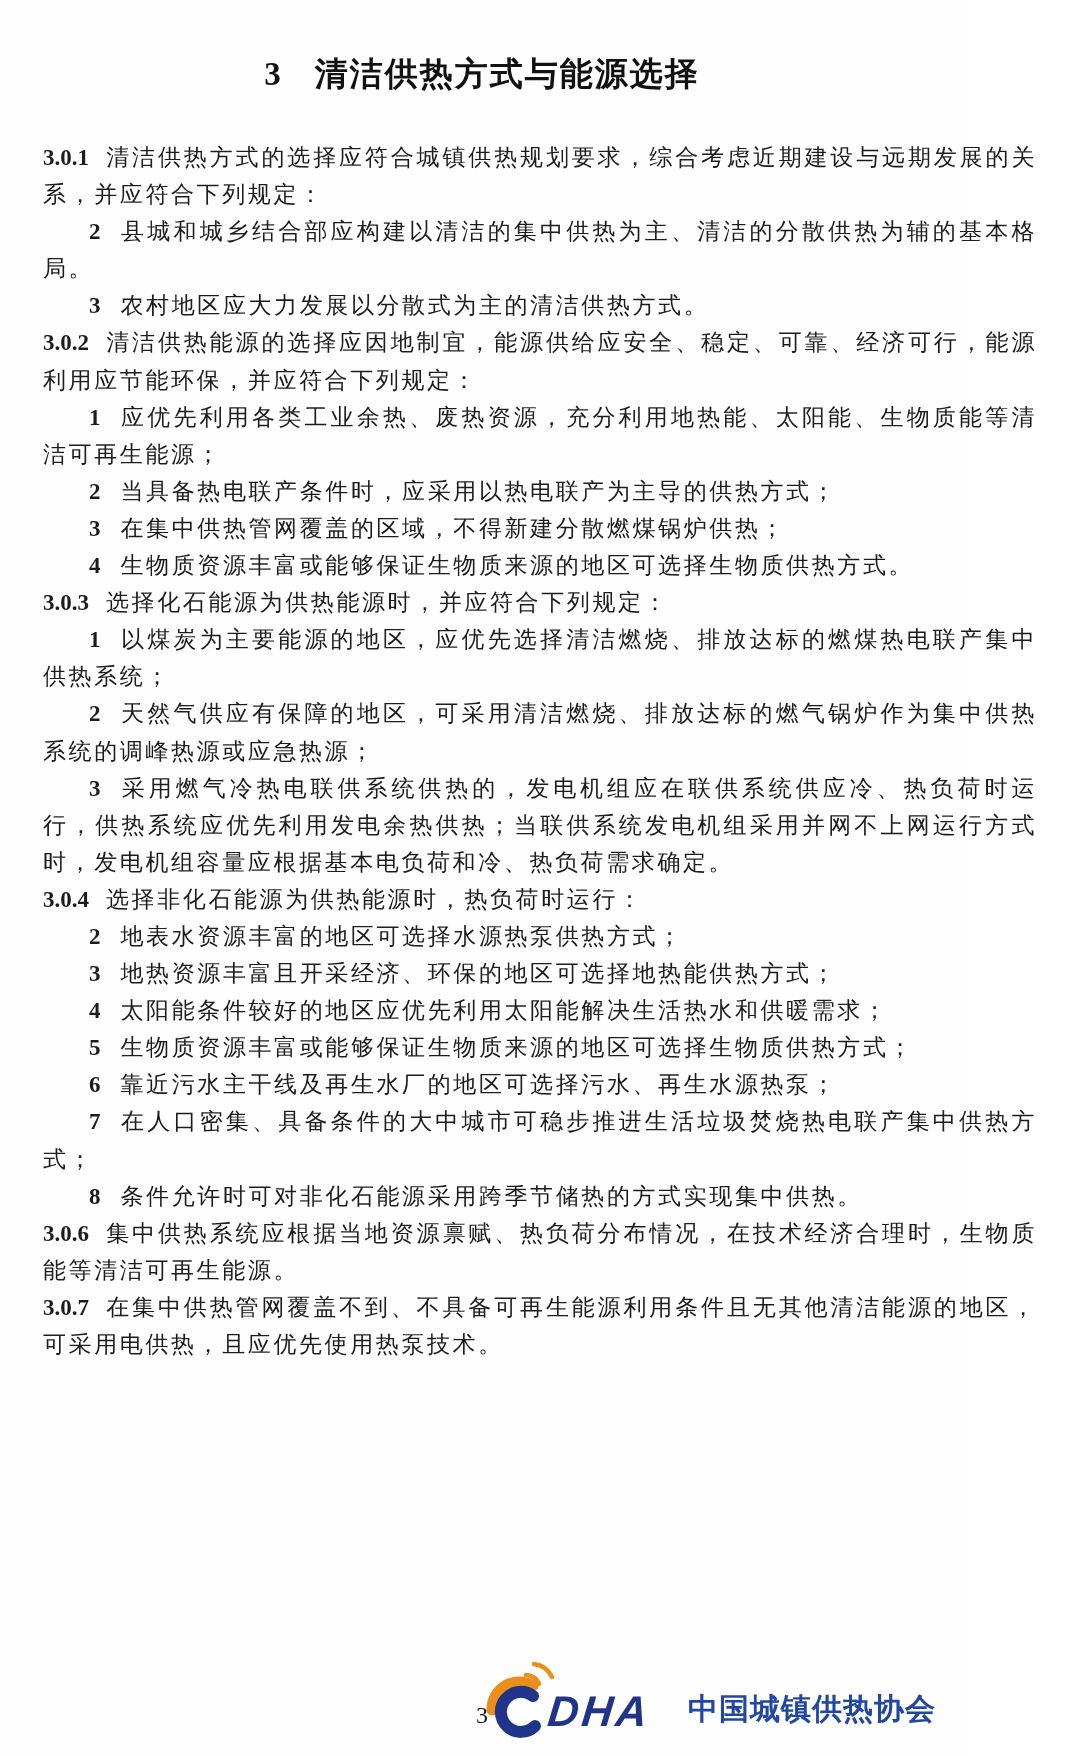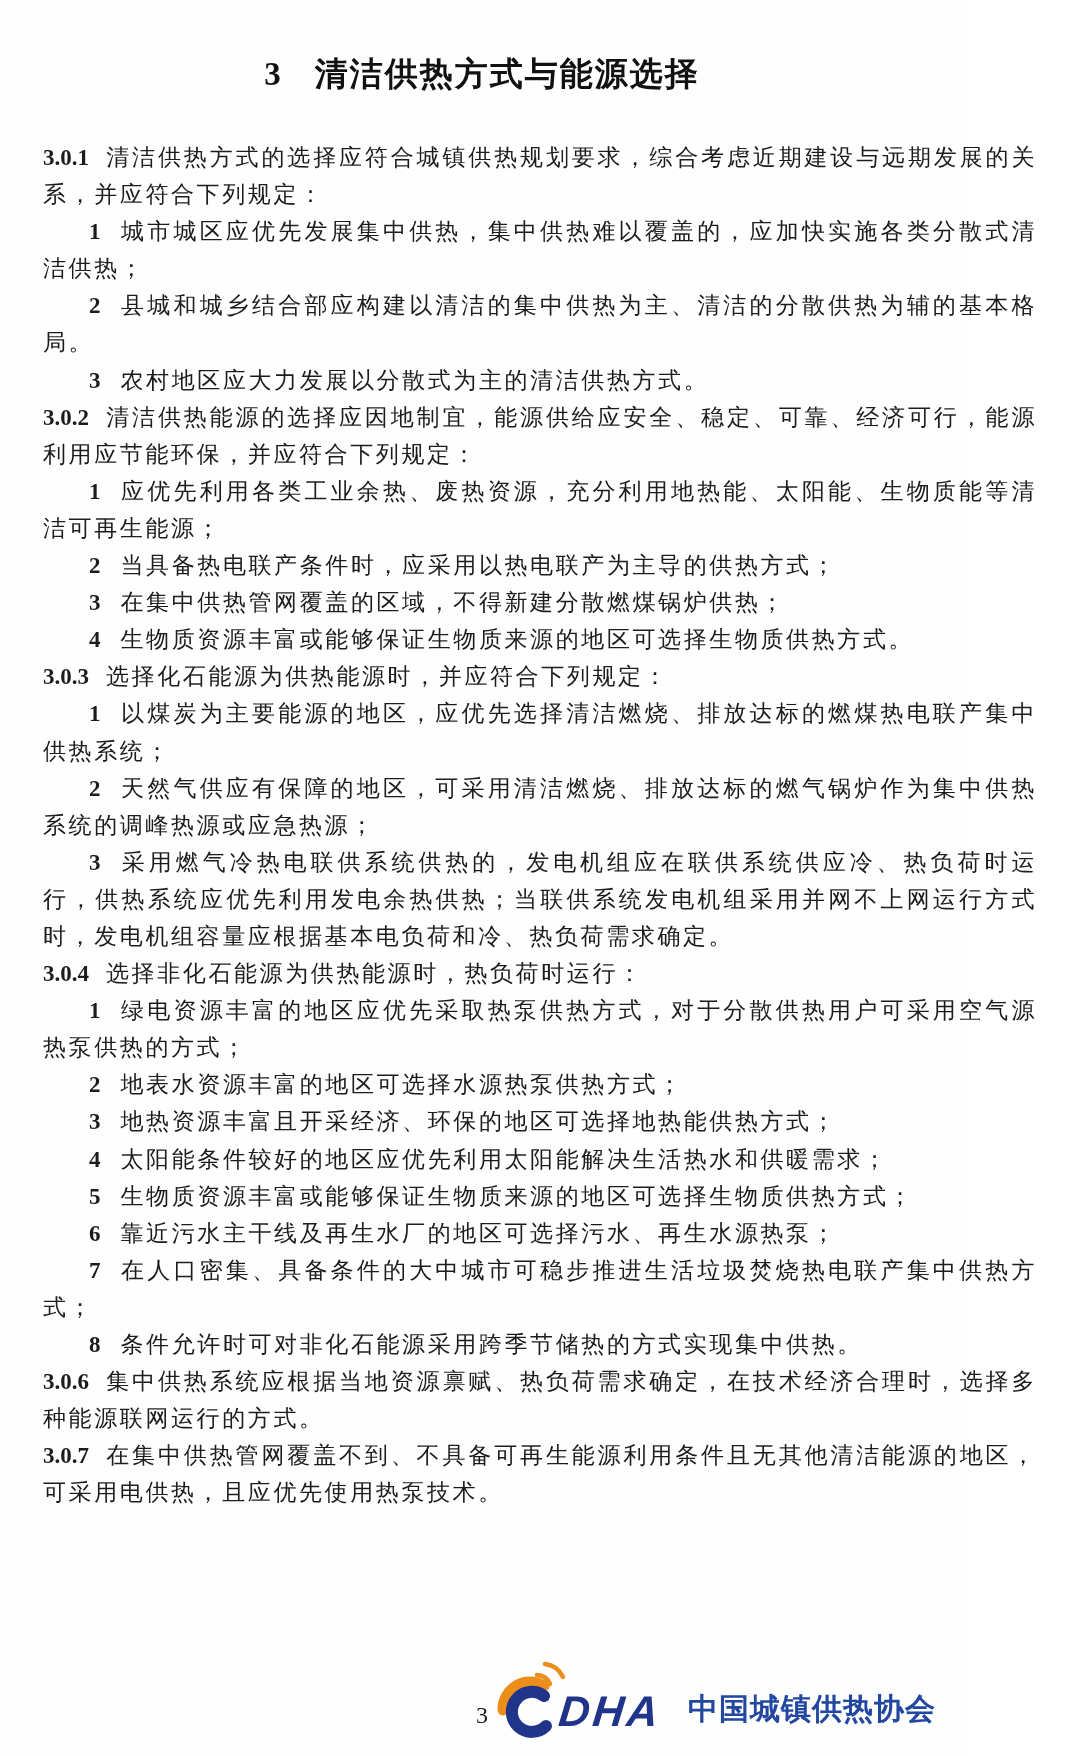--- a/index.html
+++ b/index.html
@@ -83,21 +83,21 @@
     margin-left: -10px;
     margin-top: 26px;
     transform: skewX(-6deg);
   }
   .logo-name {
     font-family: "Liberation Sans", "DejaVu Sans", sans-serif;
     font-weight: bold;
     font-size: 30px;
     letter-spacing: 1px;
     color: #2247a0;
-    margin-left: 27px;
+    margin-left: 38px;
     margin-top: 22px;
   }
   .page-number {
     position: absolute;
     top: 1702px;
     left: 0;
     width: 100%;
     text-align: center;
     font-size: 24px;
     color: #1a1a1a;
@@ -107,42 +107,40 @@
 <body>
 
 <div class="page">
 
   <h1 class="chapter-title">
     <span class="chap-num">3</span><span>清洁供热方式与能源选择</span>
   </h1>
 
   <div class="doc-body">
       <p class="clause"><b class="num">3.0.1</b><span>清洁供热方式的选择应符合城镇供热规划要求，综合考虑近期建设与远期发展的关系，并应符合下列规定：</span></p>
-      <p class="item"><b class="num">1</b><span>城市城区应优先发展集中供热，集中供热难以覆盖的，应加快实施各类分散式清洁供热；</span></p>
       <p class="item"><b class="num">2</b><span>县城和城乡结合部应构建以清洁的集中供热为主、清洁的分散供热为辅的基本格局。</span></p>
       <p class="item"><b class="num">3</b><span>农村地区应大力发展以分散式为主的清洁供热方式。</span></p>
       <p class="clause"><b class="num">3.0.2</b><span>清洁供热能源的选择应因地制宜，能源供给应安全、稳定、可靠、经济可行，能源利用应节能环保，并应符合下列规定：</span></p>
       <p class="item"><b class="num">1</b><span>应优先利用各类工业余热、废热资源，充分利用地热能、太阳能、生物质能等清洁可再生能源；</span></p>
       <p class="item"><b class="num">2</b><span>当具备热电联产条件时，应采用以热电联产为主导的供热方式；</span></p>
       <p class="item"><b class="num">3</b><span>在集中供热管网覆盖的区域，不得新建分散燃煤锅炉供热；</span></p>
       <p class="item"><b class="num">4</b><span>生物质资源丰富或能够保证生物质来源的地区可选择生物质供热方式。</span></p>
       <p class="clause"><b class="num">3.0.3</b><span>选择化石能源为供热能源时，并应符合下列规定：</span></p>
       <p class="item"><b class="num">1</b><span>以煤炭为主要能源的地区，应优先选择清洁燃烧、排放达标的燃煤热电联产集中供热系统；</span></p>
       <p class="item"><b class="num">2</b><span>天然气供应有保障的地区，可采用清洁燃烧、排放达标的燃气锅炉作为集中供热系统的调峰热源或应急热源；</span></p>
       <p class="item"><b class="num">3</b><span>采用燃气冷热电联供系统供热的，发电机组应在联供系统供应冷、热负荷时运行，供热系统应优先利用发电余热供热；当联供系统发电机组采用并网不上网运行方式时，发电机组容量应根据基本电负荷和冷、热负荷需求确定。</span></p>
       <p class="clause"><b class="num">3.0.4</b><span>选择非化石能源为供热能源时，热负荷时运行：</span></p>
-      <p class="item"><b class="num">1</b><span>绿电资源丰富的地区应优先采取热泵供热方式，对于分散供热用户可采用空气源热泵供热的方式；</span></p>
       <p class="item"><b class="num">2</b><span>地表水资源丰富的地区可选择水源热泵供热方式；</span></p>
       <p class="item"><b class="num">3</b><span>地热资源丰富且开采经济、环保的地区可选择地热能供热方式；</span></p>
       <p class="item"><b class="num">4</b><span>太阳能条件较好的地区应优先利用太阳能解决生活热水和供暖需求；</span></p>
       <p class="item"><b class="num">5</b><span>生物质资源丰富或能够保证生物质来源的地区可选择生物质供热方式；</span></p>
       <p class="item"><b class="num">6</b><span>靠近污水主干线及再生水厂的地区可选择污水、再生水源热泵；</span></p>
       <p class="item"><b class="num">7</b><span>在人口密集、具备条件的大中城市可稳步推进生活垃圾焚烧热电联产集中供热方式；</span></p>
       <p class="item"><b class="num">8</b><span>条件允许时可对非化石能源采用跨季节储热的方式实现集中供热。</span></p>
-      <p class="clause"><b class="num">3.0.6</b><span>集中供热系统应根据当地资源禀赋、热负荷需求确定，在技术经济合理时，选择多种能源联网运行的方式。</span></p>
+      <p class="clause"><b class="num">3.0.6</b><span>集中供热系统应根据当地资源禀赋、热负荷分布情况，在技术经济合理时，生物质能等清洁可再生能源。</span></p>
       <p class="clause"><b class="num">3.0.7</b><span>在集中供热管网覆盖不到、不具备可再生能源利用条件且无其他清洁能源的地区，可采用电供热，且应优先使用热泵技术。</span></p>
     </div>
 
   <div class="footer-logo">
     <svg class="logo-icon" viewBox="0 0 74 90" xmlns="http://www.w3.org/2000/svg">
 
       <path d="M42 22 A15 15 0 0 1 55 31" fill="none" stroke="#ec8e1c" stroke-width="4.5" stroke-linecap="round"></path>
       <path d="M50 11 A23 23 0 0 1 68 24" fill="none" stroke="#ec8e1c" stroke-width="4.5" stroke-linecap="round"></path>
 
       <path d="M8 57 A27 27 0 0 1 49 33" fill="none" stroke="#ec8e1c" stroke-width="11" stroke-linecap="round"></path>

